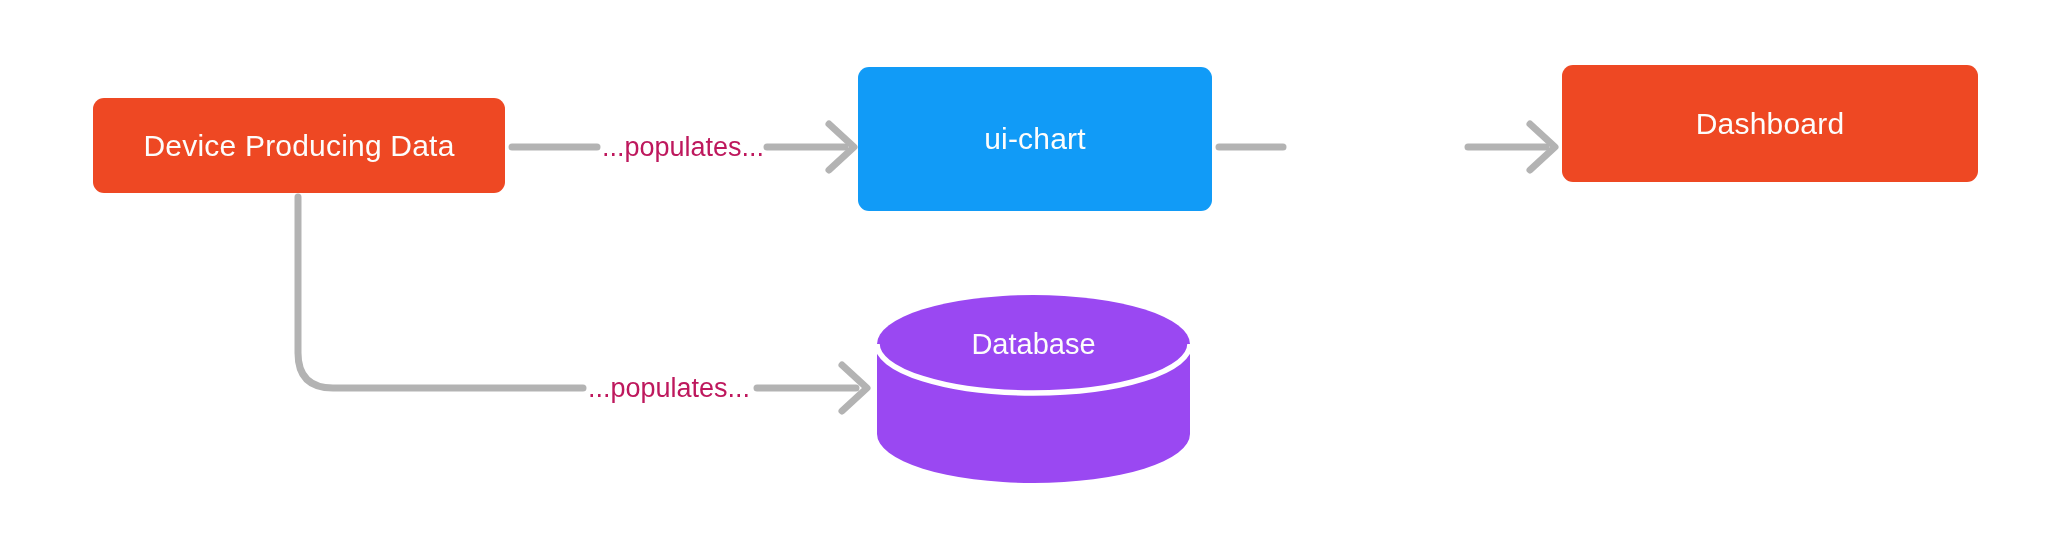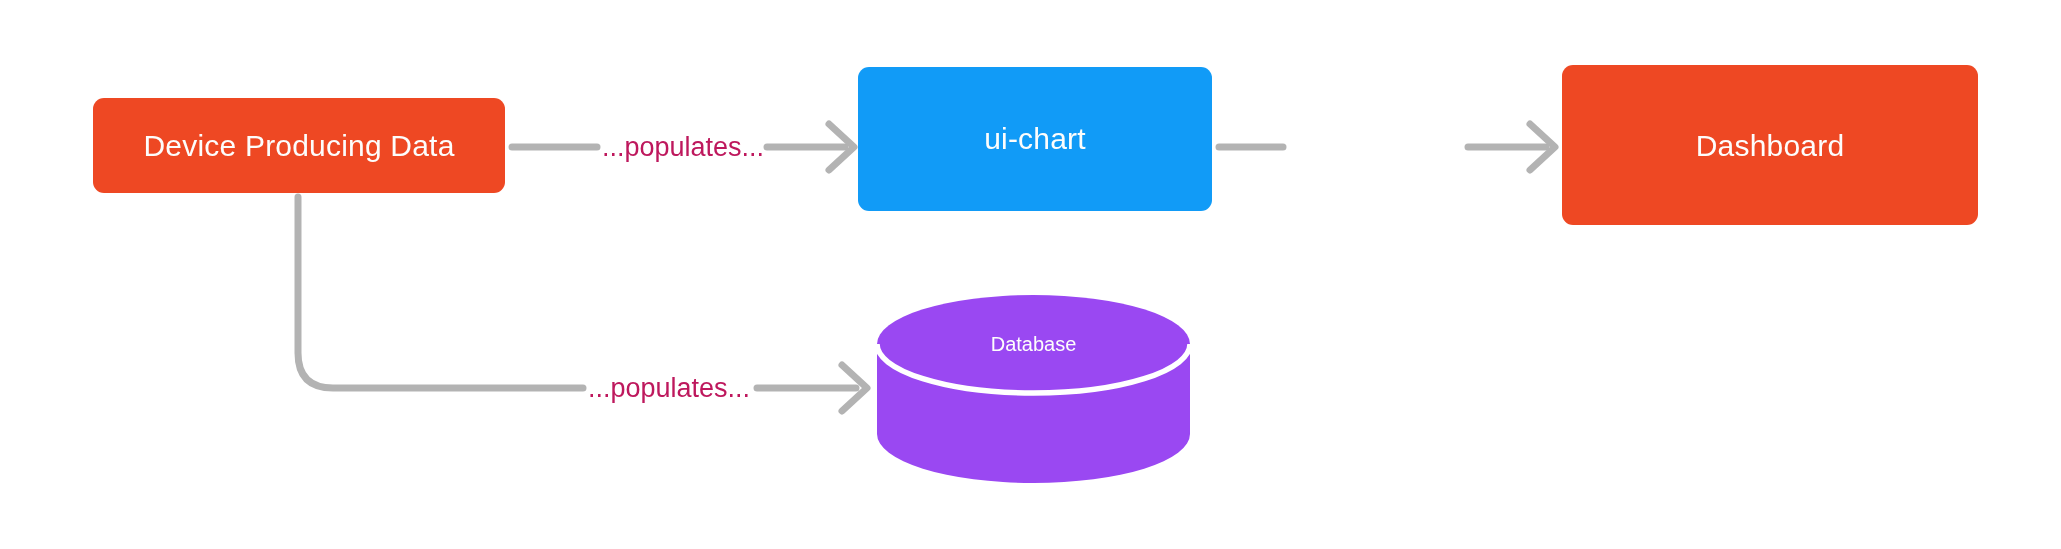--- a/index.html
+++ b/index.html
@@ -36,34 +36,34 @@
     width: 412px; height: 95px;
     background: #EE4823;
   }
   .node-ui-chart {
     left: 858px; top: 67px;
     width: 354px; height: 144px;
     background: #119BF7;
   }
   .node-dashboard {
     left: 1562px; top: 65px;
-    width: 416px; height: 160px;
+    width: 416px; height: 117px;
     background: #EE4823;
     flex-direction: column;
     line-height: 43px;
   }
   .db-label {
     position: absolute;
     left: 913px; top: 323px;
     width: 241px; height: 42px;
     display: flex;
     align-items: center;
     justify-content: center;
     color: #fdfdfc;
-    font-size: 20px;
+    font-size: 29px;
     font-weight: 500;
   }
   .edge-label {
     position: absolute;
     width: 226px; height: 42px;
     display: flex;
     align-items: center;
     justify-content: center;
     color: #be185d;
     font-size: 27px;

